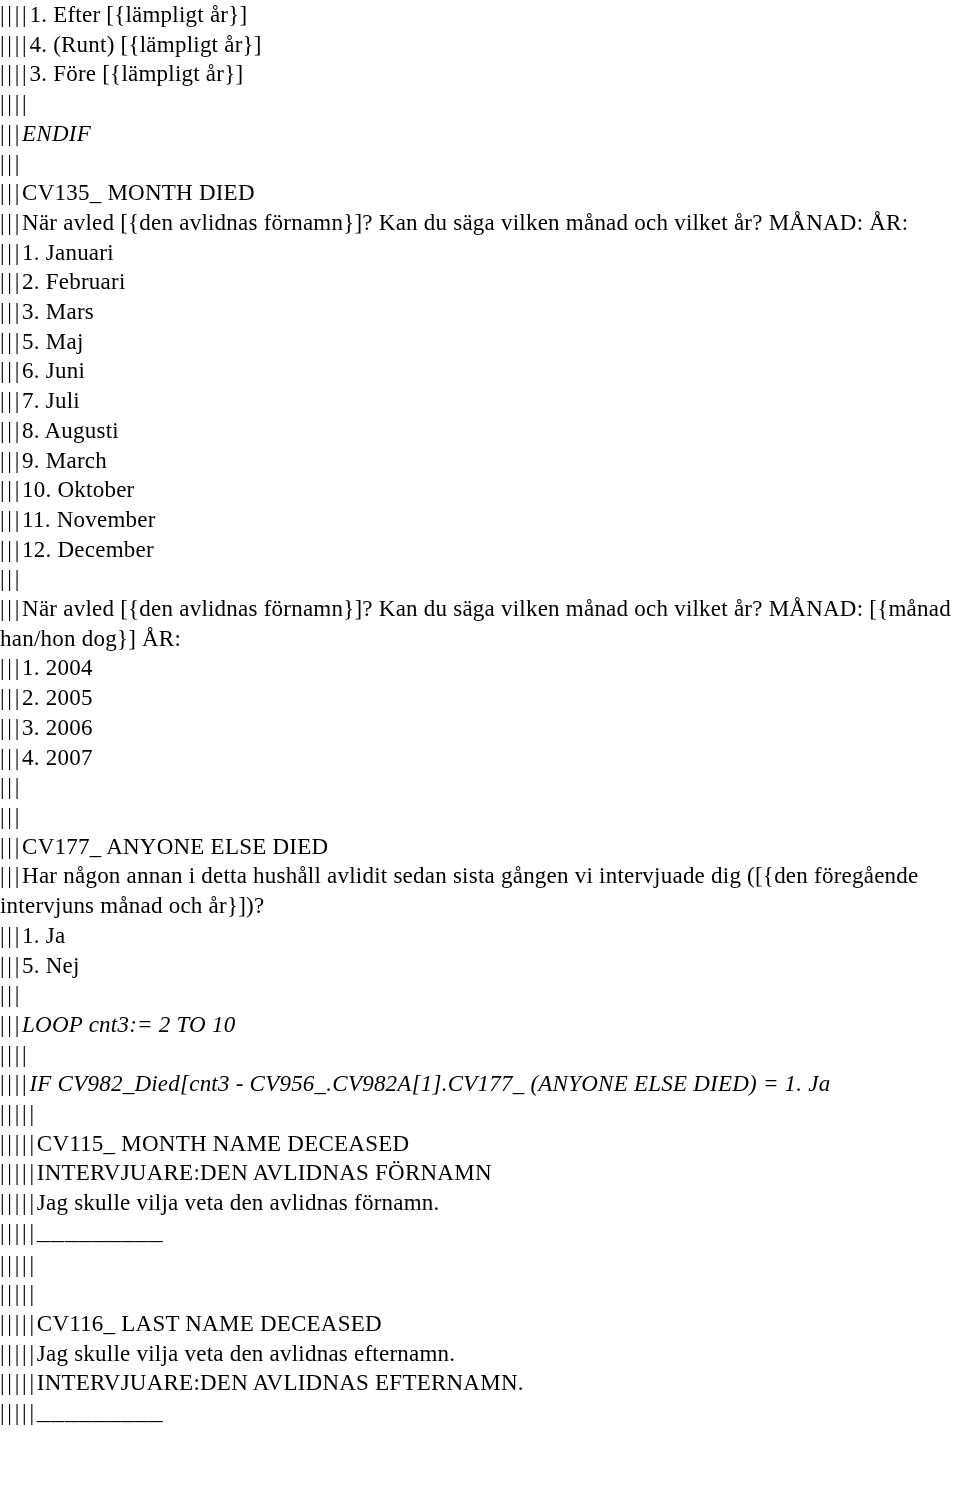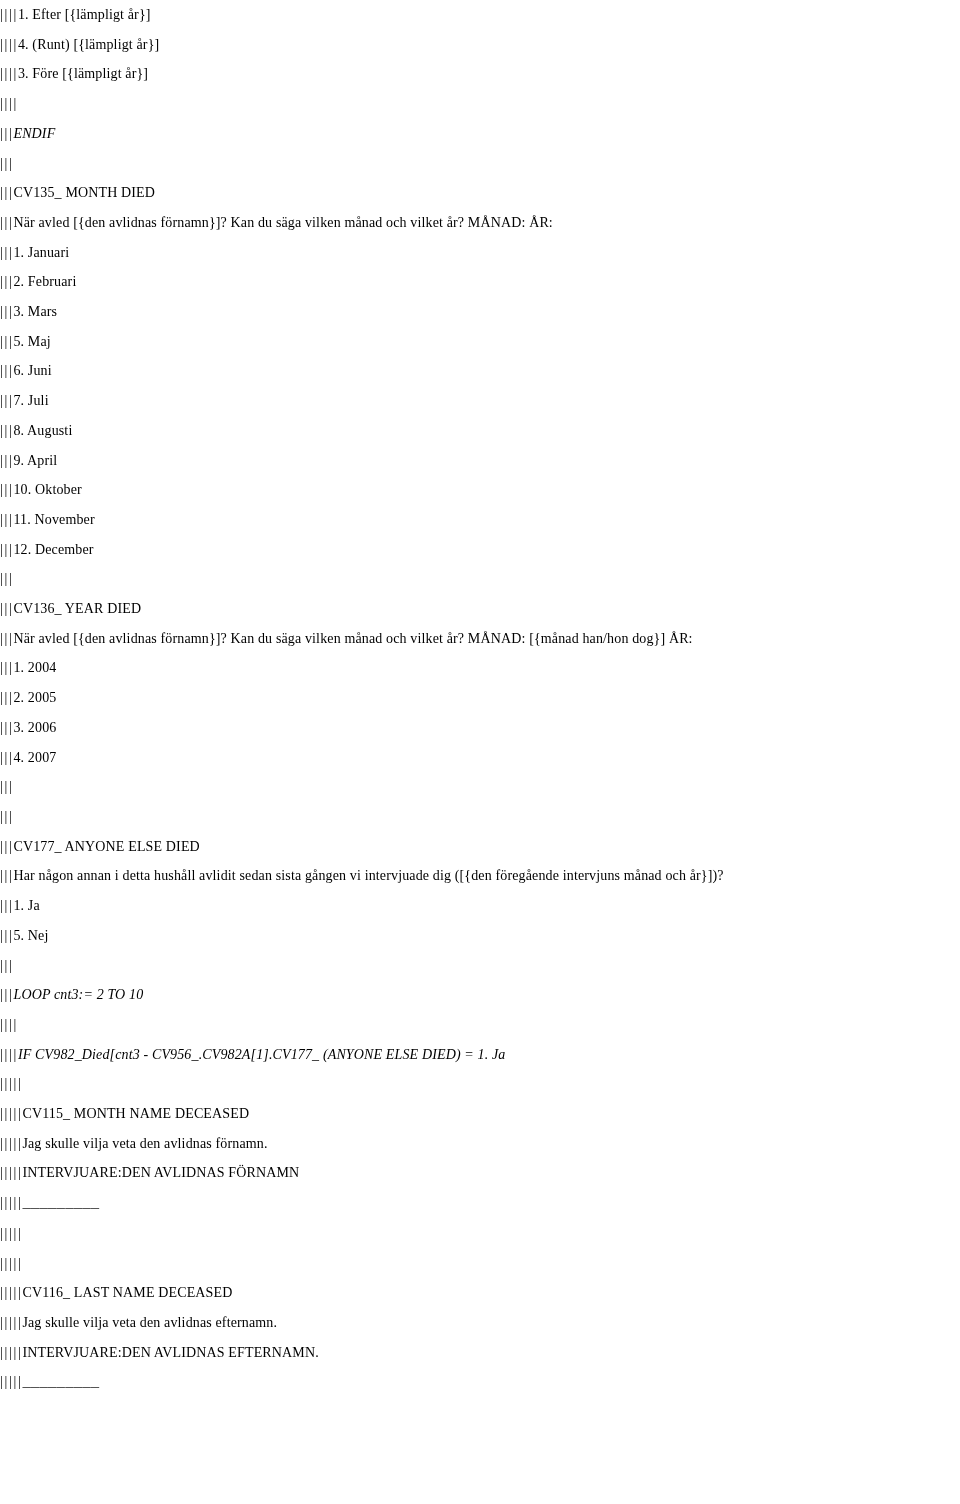--- a/index.html
+++ b/index.html
@@ -14,21 +14,21 @@
     overflow: hidden;
     font-family: "Liberation Serif", "DejaVu Serif", serif;
     color: #000000;
   }
   #doc {
     width: 960px;
     padding: 0;
     box-sizing: border-box;
   }
   .line {
-    font-size: 14px;
+    font-size: 23px;
     line-height: 29.7px;
     white-space: pre-wrap;
     word-wrap: break-word;
     letter-spacing: 0.01em;
     min-height: 29.7px;
   }
   .bars {
     white-space: pre;
     letter-spacing: 0.12em;
   }
@@ -56,45 +56,44 @@
     <div class="line"><span class="bars">|||</span><span></span></div>
     <div class="line"><span class="bars">|||</span><span class="bold">CV135_</span><span> MONTH DIED</span></div>
     <div class="line"><span class="bars">|||</span><span>När avled [{den avlidnas förnamn}]? Kan du säga vilken månad och vilket år? MÅNAD: ÅR:</span></div>
     <div class="line"><span class="bars">|||</span><span>1. Januari</span></div>
     <div class="line"><span class="bars">|||</span><span>2. Februari</span></div>
     <div class="line"><span class="bars">|||</span><span>3. Mars</span></div>
     <div class="line"><span class="bars">|||</span><span>5. Maj</span></div>
     <div class="line"><span class="bars">|||</span><span>6. Juni</span></div>
     <div class="line"><span class="bars">|||</span><span>7. Juli</span></div>
     <div class="line"><span class="bars">|||</span><span>8. Augusti</span></div>
-    <div class="line"><span class="bars">|||</span><span>9. April</span></div>
+    <div class="line"><span class="bars">|||</span><span>9. March</span></div>
     <div class="line"><span class="bars">|||</span><span>10. Oktober</span></div>
     <div class="line"><span class="bars">|||</span><span>11. November</span></div>
     <div class="line"><span class="bars">|||</span><span>12. December</span></div>
     <div class="line"><span class="bars">|||</span><span></span></div>
-    <div class="line"><span class="bars">|||</span><span class="bold">CV136_</span><span> YEAR DIED</span></div>
     <div class="line"><span class="bars">|||</span><span>När avled [{den avlidnas förnamn}]? Kan du säga vilken månad och vilket år? MÅNAD: [{månad han/hon dog}] ÅR:</span></div>
     <div class="line"><span class="bars">|||</span><span>1. 2004</span></div>
     <div class="line"><span class="bars">|||</span><span>2. 2005</span></div>
     <div class="line"><span class="bars">|||</span><span>3. 2006</span></div>
     <div class="line"><span class="bars">|||</span><span>4. 2007</span></div>
     <div class="line"><span class="bars">|||</span><span></span></div>
     <div class="line"><span class="bars">|||</span><span></span></div>
     <div class="line"><span class="bars">|||</span><span class="bold">CV177_</span><span> ANYONE ELSE DIED</span></div>
     <div class="line"><span class="bars">|||</span><span>Har någon annan i detta hushåll avlidit sedan sista gången vi intervjuade dig ([{den föregående intervjuns månad och år}])?</span></div>
     <div class="line"><span class="bars">|||</span><span>1. Ja</span></div>
     <div class="line"><span class="bars">|||</span><span>5. Nej</span></div>
     <div class="line"><span class="bars">|||</span><span></span></div>
     <div class="line"><span class="bars">|||</span><span class="italic">LOOP cnt3:= 2 TO 10</span></div>
     <div class="line"><span class="bars">||||</span><span></span></div>
     <div class="line"><span class="bars">||||</span><span class="italic">IF CV982_Died[cnt3 - CV956_.CV982A[1].CV177_ (ANYONE ELSE DIED) = 1. Ja</span></div>
     <div class="line"><span class="bars">|||||</span><span></span></div>
     <div class="line"><span class="bars">|||||</span><span class="bold">CV115_</span><span> MONTH NAME DECEASED</span></div>
+    <div class="line"><span class="bars">|||||</span><span>INTERVJUARE:DEN AVLIDNAS FÖRNAMN</span></div>
     <div class="line"><span class="bars">|||||</span><span>Jag skulle vilja veta den avlidnas förnamn.</span></div>
-    <div class="line"><span class="bars">|||||</span><span>INTERVJUARE:DEN AVLIDNAS FÖRNAMN</span></div>
     <div class="line"><span class="bars">|||||</span><span class="rule">_________</span></div>
     <div class="line"><span class="bars">|||||</span><span></span></div>
     <div class="line"><span class="bars">|||||</span><span></span></div>
     <div class="line"><span class="bars">|||||</span><span class="bold">CV116_</span><span> LAST NAME DECEASED</span></div>
     <div class="line"><span class="bars">|||||</span><span>Jag skulle vilja veta den avlidnas efternamn.</span></div>
     <div class="line"><span class="bars">|||||</span><span>INTERVJUARE:DEN AVLIDNAS EFTERNAMN.</span></div>
     <div class="line"><span class="bars">|||||</span><span class="rule">_________</span></div>
   </div>
 
 </body></html>

